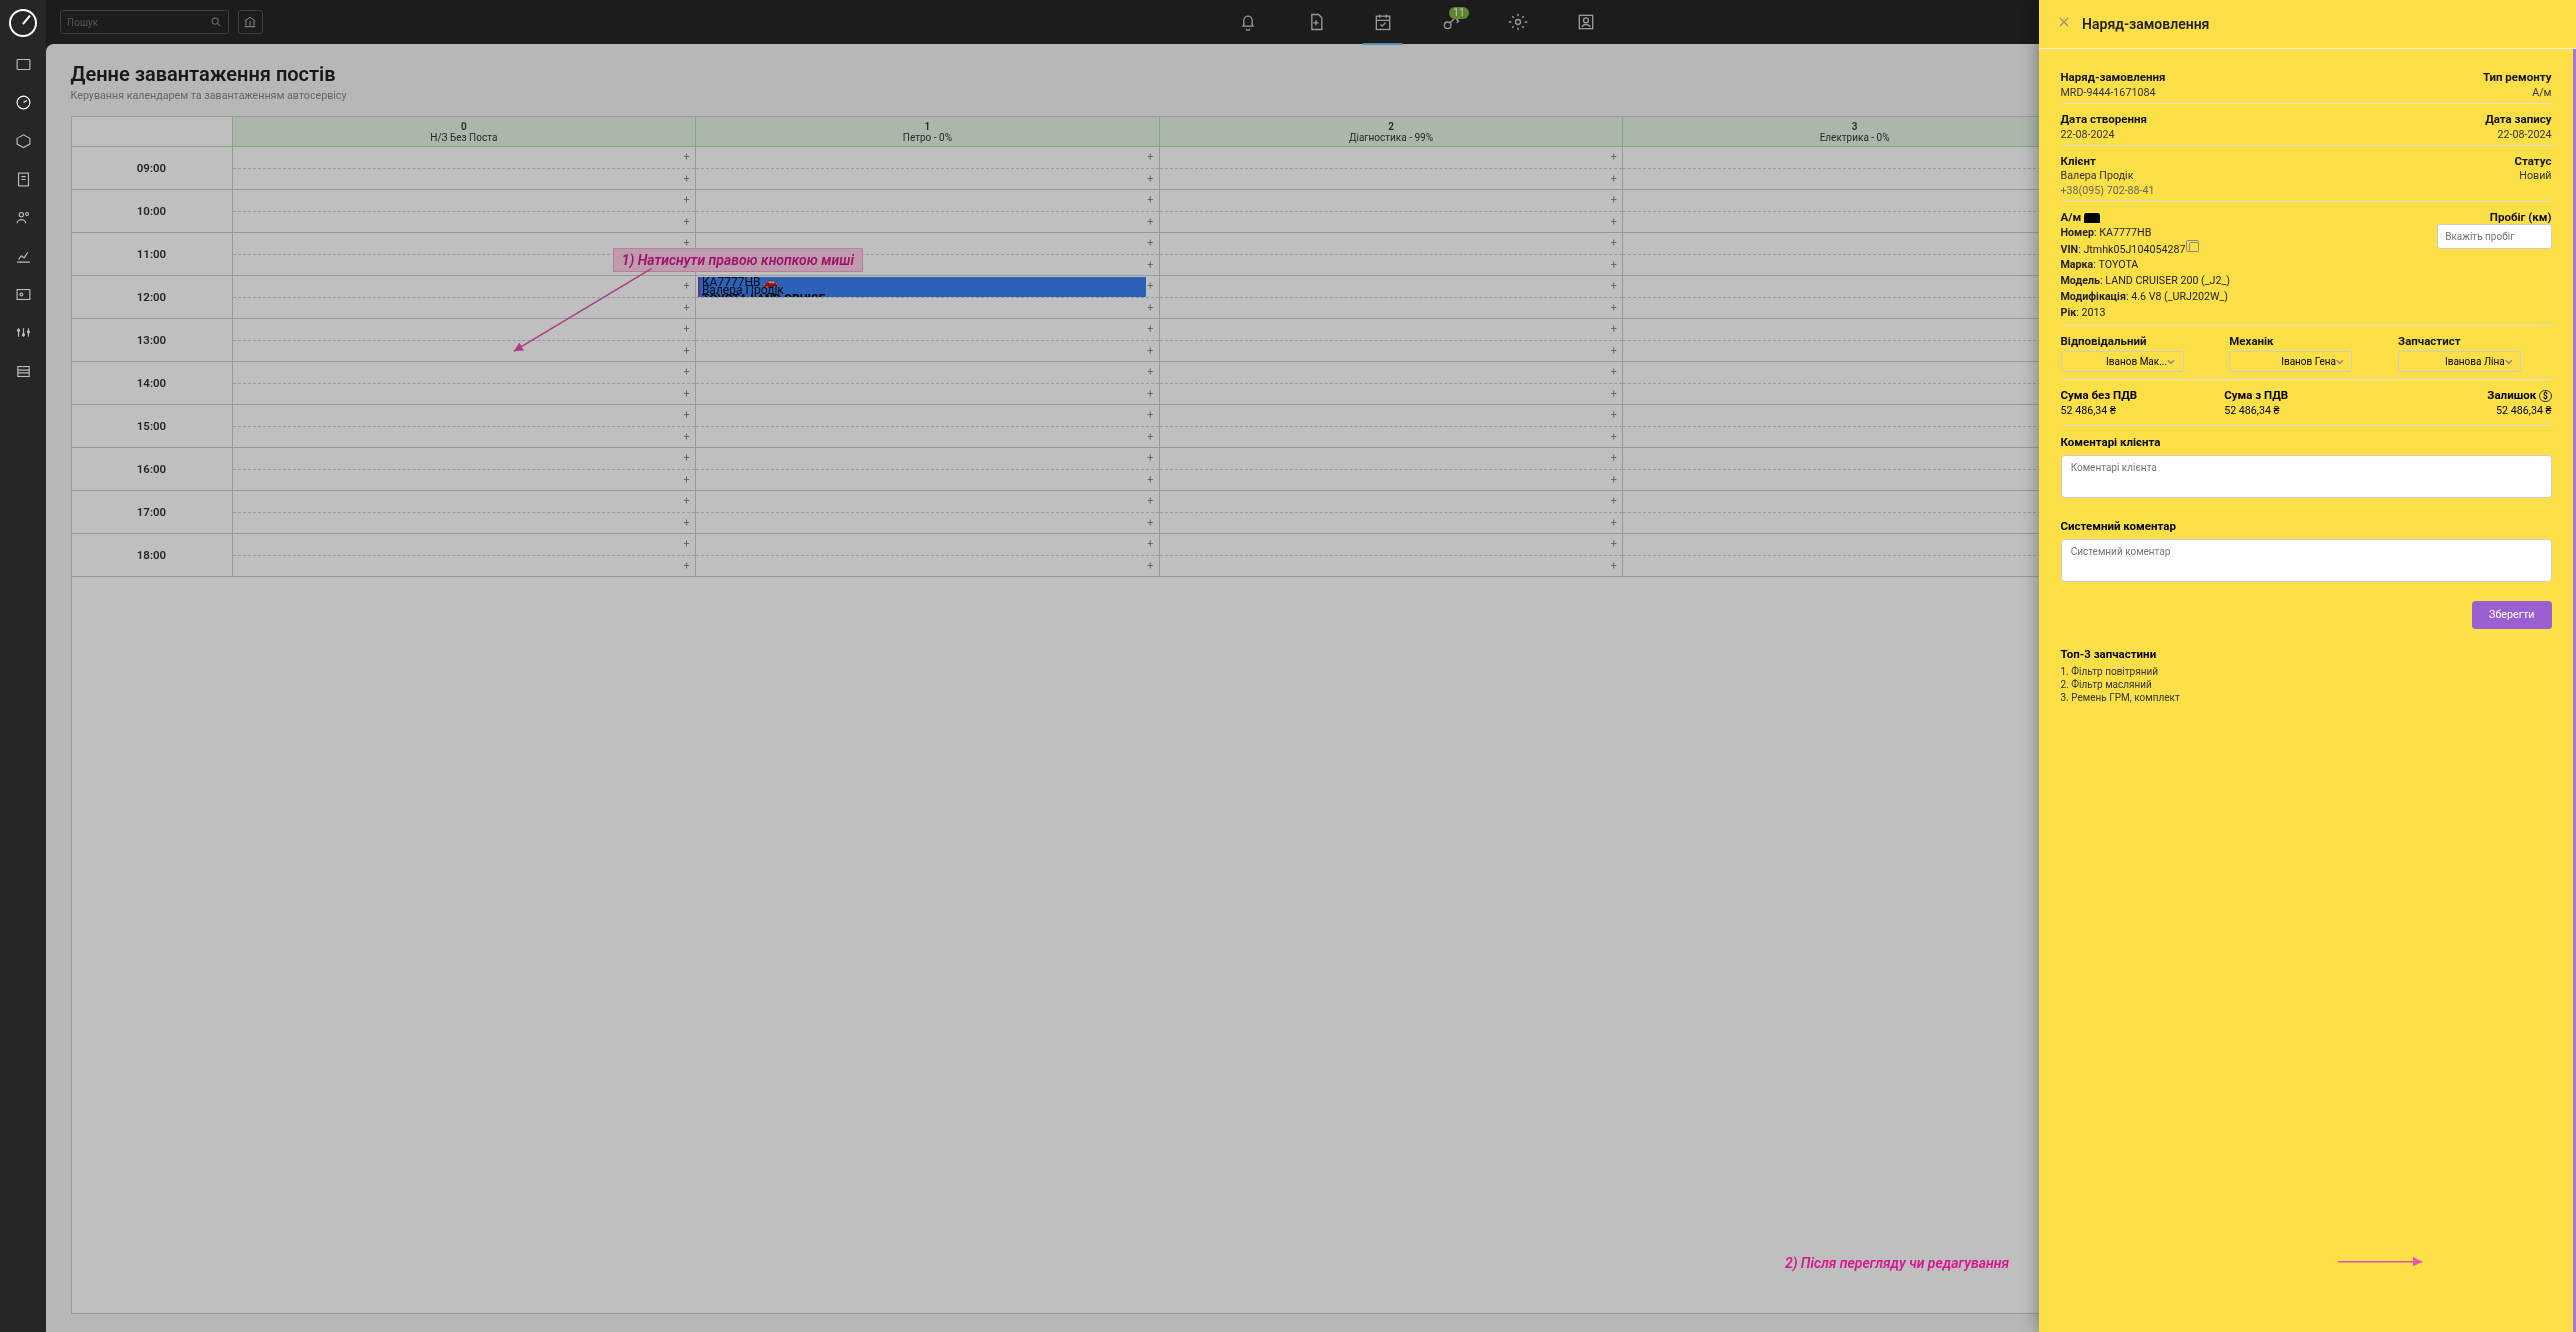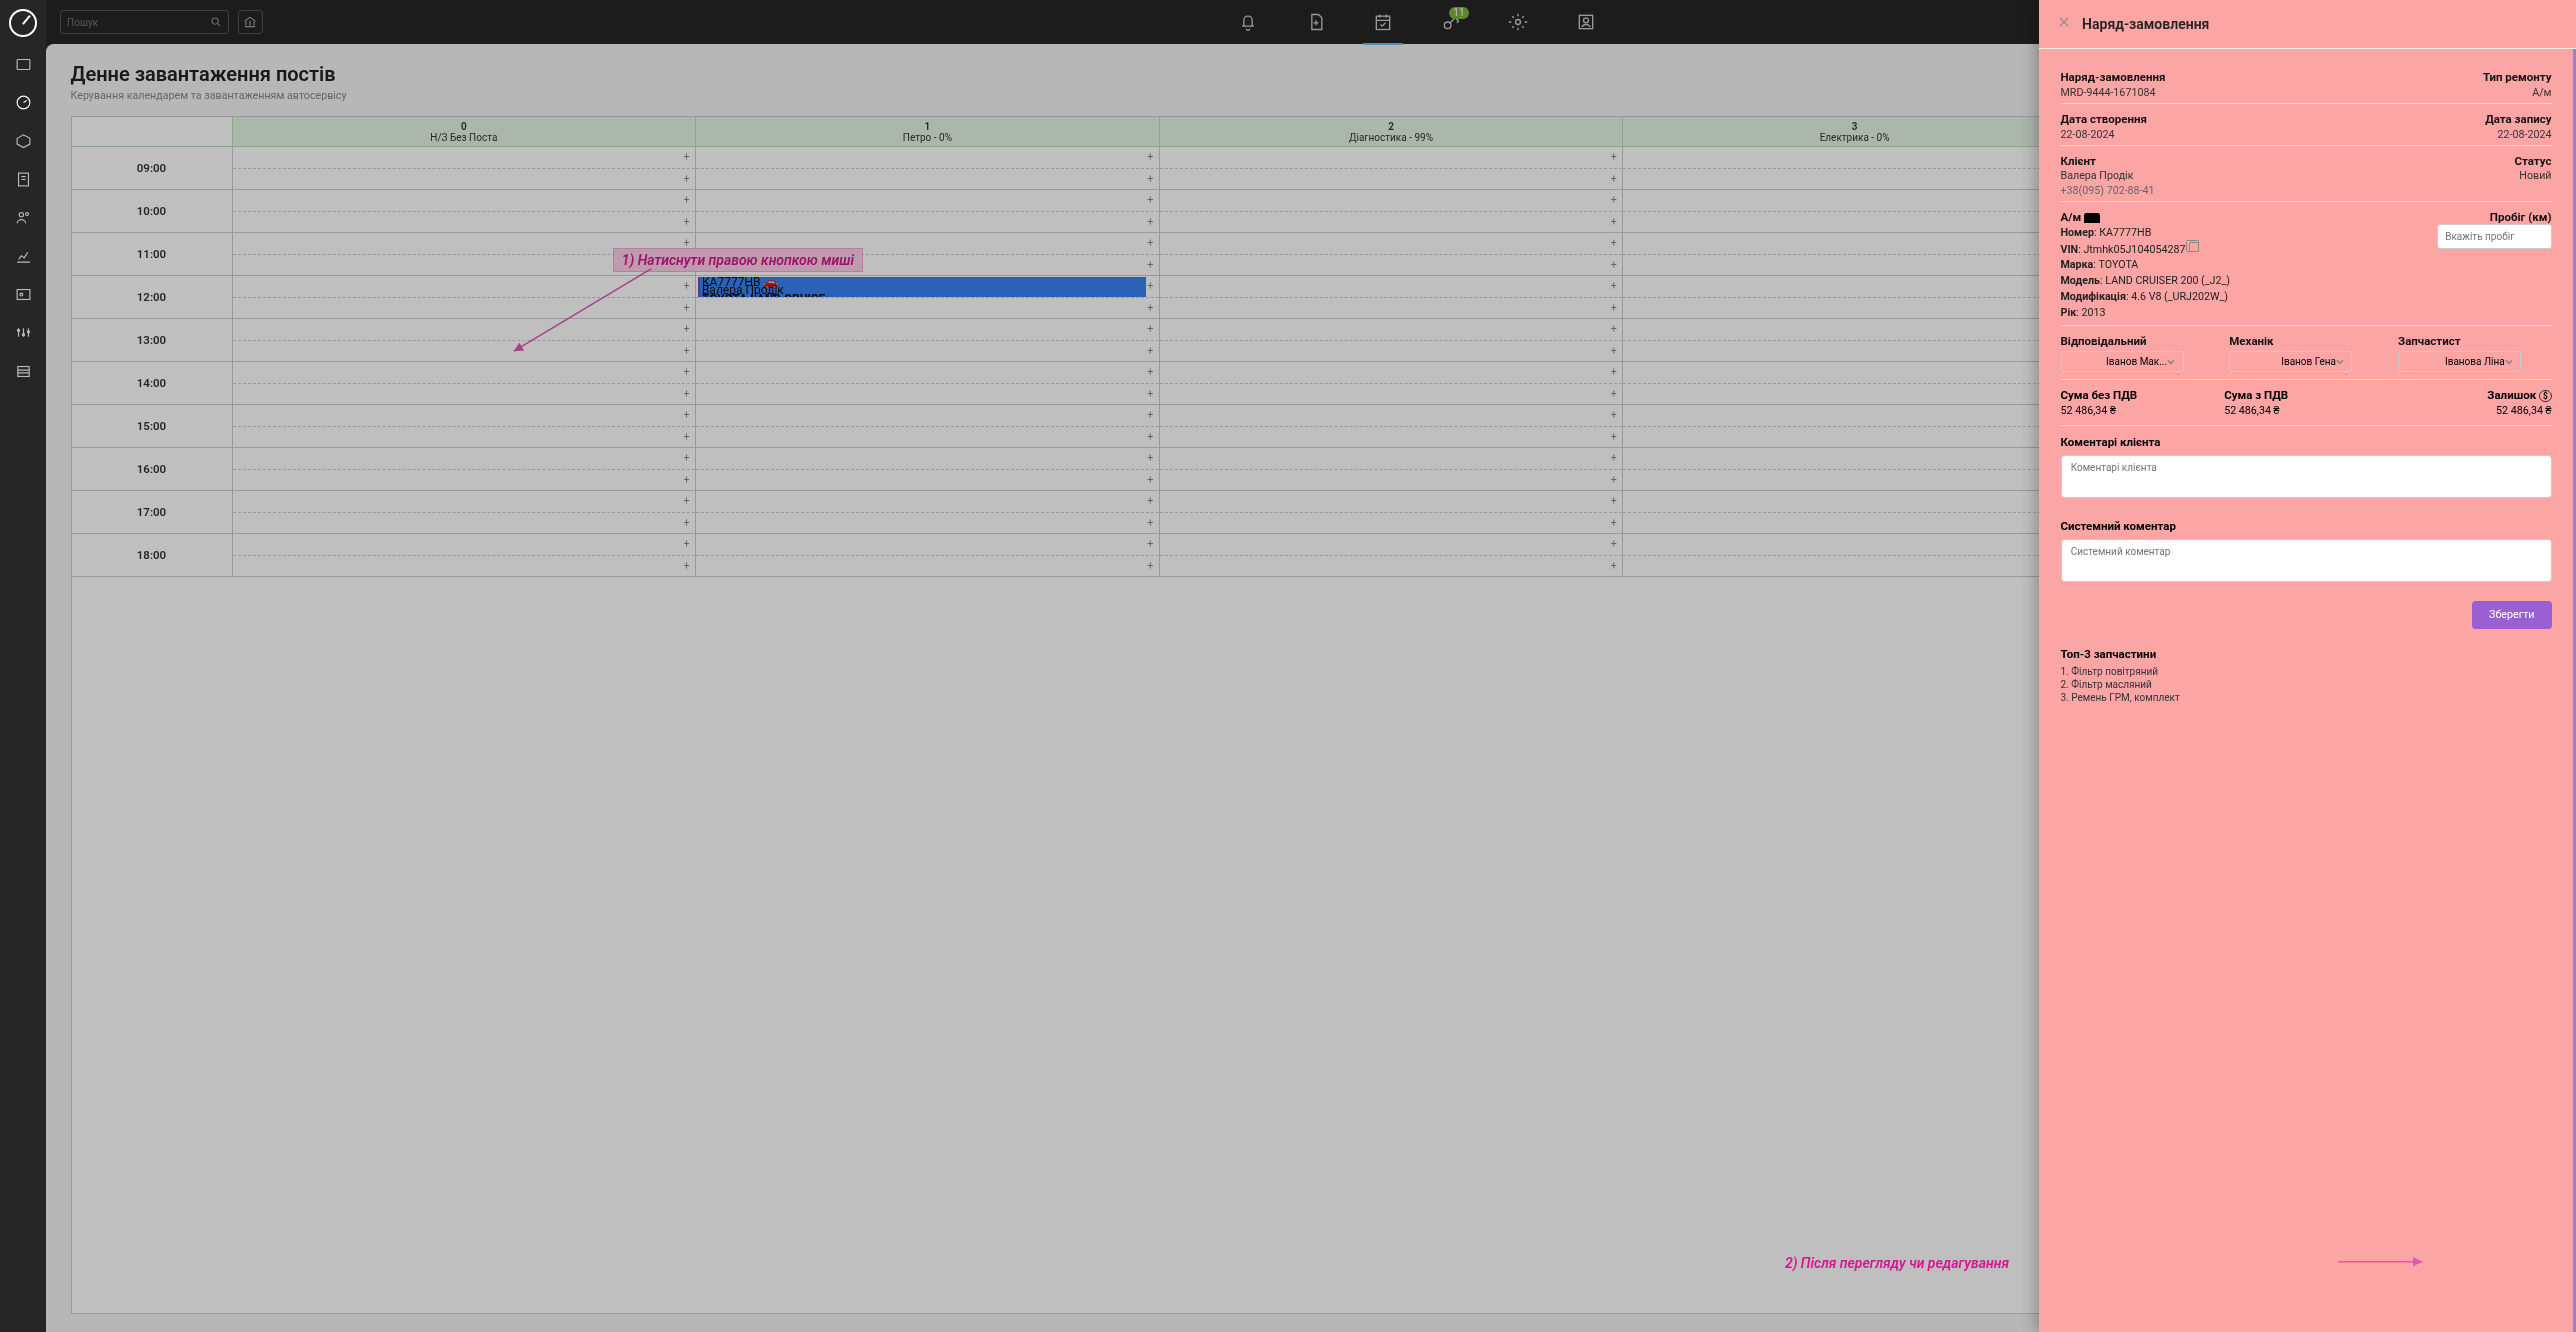--- a/index.html
+++ b/index.html
@@ -60,21 +60,21 @@
 
   
   .annot1{position:absolute;left:567px;top:248px;background:#ffd1e7;color:#d6178f;font-style:italic;font-weight:600;font-size:14px;padding:3.1px 7.7px;border:0.8px solid #f9a8d0;pointer-events:none;}
   .arrow1{position:absolute;pointer-events:none;}
   .annot2{position:absolute;color:#d6178f;font-style:italic;font-weight:600;font-size:14px;pointer-events:none;}
 
   
   .backdrop{position:absolute;inset:0;background:rgba(0,0,0,0.25);}
 
   
-  .drawer{position:absolute;top:0;right:0;bottom:0;width:537px;background:#fca5a5;box-shadow:-2.3px 0 15.3px rgba(0,0,0,0.3);display:flex;flex-direction:column;}
+  .drawer{position:absolute;top:0;right:0;bottom:0;width:537px;background:#fde047;box-shadow:-2.3px 0 15.3px rgba(0,0,0,0.3);display:flex;flex-direction:column;}
   .drawer-head{display:flex;align-items:center;padding:15.3px 18.4px;border-bottom:0.8px solid #eee;gap:10.7px;}
   .drawer-head .close svg{width:14px;height:14px;stroke:#888;stroke-width:2;}
   .drawer-head .title{font-size:14px;font-weight:600;color:#222;}
   .drawer-body{flex:1;overflow:auto;padding:14px 21.5px;border-right:3.1px solid #a777d6;}
   .drow{display:flex;justify-content:space-between;border-bottom:0.8px solid #ddd;padding:7.7px 0 4.6px 0;gap:15.3px;}
   .dcol{display:flex;flex-direction:column;}
   .dcol.right{text-align:right;align-items:flex-end;}
   .dlabel{font-size:11.5px;font-weight:700;color:#111;}
   .dval{font-size:10.7px;color:#333;margin-top:1.5px;}
   .dval.muted{color:#666;}

